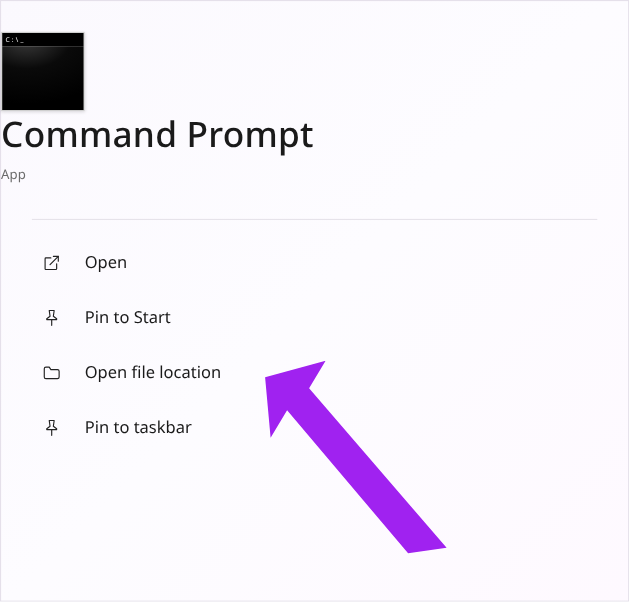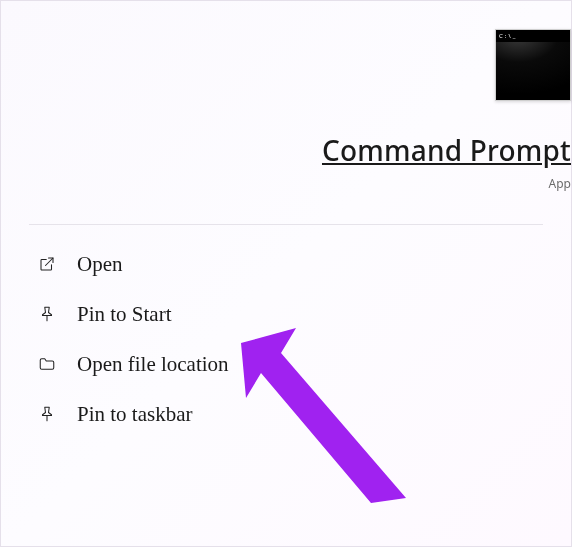--- a/index.html
+++ b/index.html
@@ -14,21 +14,21 @@
   .panel {
     width: 100%;
     height: 100%;
     background: linear-gradient(135deg, #fbf9fe 0%, #fdfcff 50%, #fef9ff 100%);
     border: 1px solid #e5e0ea;
     padding-top: 28px;
   }
   .app-header {
     display: flex;
     flex-direction: column;
-    align-items: flex-end;
+    align-items: flex-start;
   }
   .cmd-icon {
     width: 76px;
     height: 72px;
     position: relative;
   }
   .cmd-icon .frame {
     width: 76px;
     height: 72px;
     background: #fff;
@@ -44,26 +44,24 @@
     line-height: 12px;
     padding-left: 3px;
     letter-spacing: 2px;
   }
   .cmd-icon .screen {
     width: 100%;
     height: calc(100% - 12px);
     background: radial-gradient(ellipse 120% 100% at 30% -10%, #3a3a3a 0%, #0a0a0a 45%, #000 100%);
   }
   .app-title {
-    margin-top: 30px;
-    font-size: 28px;
+    font-size: 32px;
     font-weight: 500;
     color: #1a1a1a;
     letter-spacing: 0.2px;
-    text-decoration: underline;
   }
   .app-subtitle {
     margin-top: 6px;
     font-size: 12px;
     color: #6b6b6b;
   }
   .divider {
     height: 1px;
     background: #e6e3ea;
     margin: 32px 28px 14px 28px;
@@ -71,24 +69,23 @@
   .menu {
     padding: 0 28px;
   }
   .menu-item {
     display: flex;
     align-items: center;
     gap: 20px;
     height: 50px;
     padding: 0 8px;
     color: #1a1a1a;
-    font-size: 21px;
+    font-size: 15px;
     cursor: pointer;
     border-radius: 6px;
-    font-family: Liberation Serif, serif;
   }
   .menu-item .icon {
     width: 20px;
     height: 20px;
     display: flex;
     align-items: center;
     justify-content: center;
     flex-shrink: 0;
   }
   .menu-item .icon svg {

